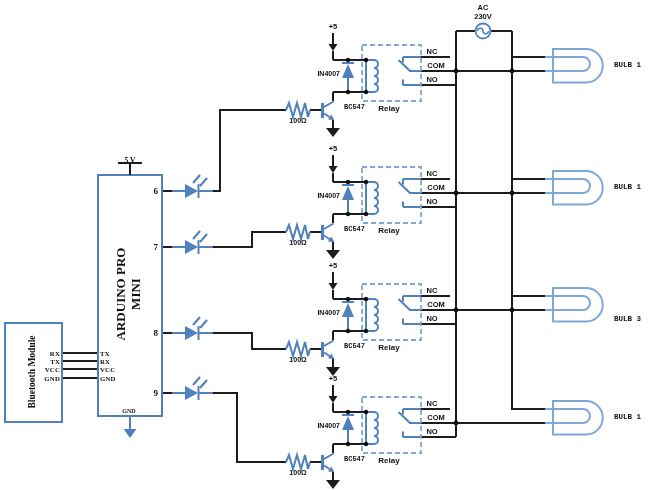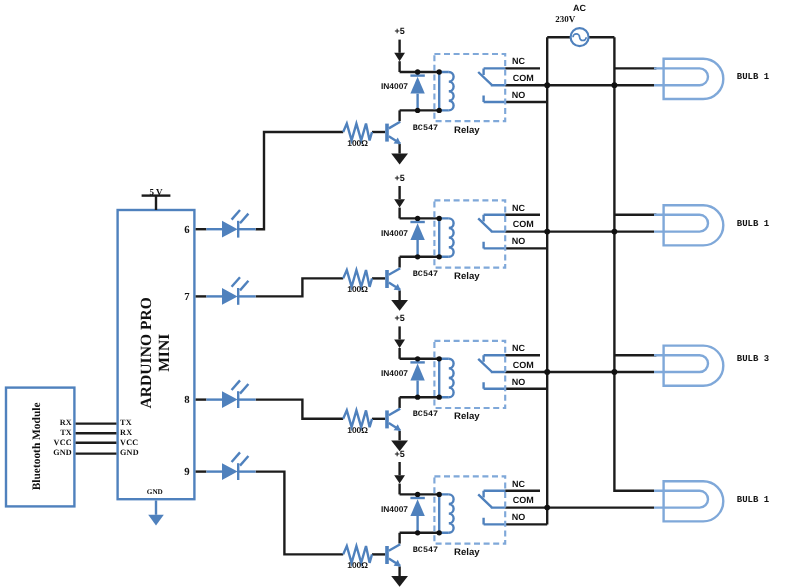--- a/index.html
+++ b/index.html
@@ -162,21 +162,21 @@
         <circle cx="456" cy="193" r="2.4"></circle>
       <circle cx="456" cy="310" r="2.4"></circle>
         <circle cx="456" cy="423" r="2.4"></circle>
       <circle cx="512" cy="71" r="2.4"></circle>
         <circle cx="512" cy="193" r="2.4"></circle>
       <circle cx="512" cy="310" r="2.4"></circle>
     </g>
   </svg>
 
   <span class="lbl c sans75" style="left:483px;top:7px;">AC</span>
-  <span class="lbl c sans75" style="left:471px;top:16px;font-family:Liberation Serif, serif;">230V</span>
+  <span class="lbl c sans75" style="left:483px;top:16px;">230V</span>
 
   <span class="vtext" style="left:129px;top:294px;width:110px;font-size:13px;">ARDUINO PRO MINI</span>
   <span class="lbl c serif sans75" style="left:130px;top:160px;font-family:Liberation Serif, serif;">5 V</span>
   <span class="lbl c serif" style="left:129px;top:411px;font-size:6px;">GND</span>
   <span class="lbl r pinnum" style="left:158px;top:191px;">6</span>
   <span class="lbl r pinnum" style="left:158px;top:247px;">7</span>
   <span class="lbl r pinnum" style="left:158px;top:333px;">8</span>
   <span class="lbl r pinnum" style="left:158px;top:393px;">9</span>
   <span class="lbl l pinlbl" style="left:100px;top:353px;">TX</span>
   <span class="lbl l pinlbl" style="left:100px;top:361px;">RX</span>
@@ -220,15 +220,15 @@
   <span class="lbl r sans7" style="left:340px;top:425px;">IN4007</span>
   <span class="lbl l sans7" style="left:344px;top:459px;">BC547</span>
   <span class="lbl c sans7" style="left:298px;top:472px;">100Ω</span>
   <span class="lbl c sans8" style="left:389px;top:460px;">Relay</span>
   <span class="lbl c sans75" style="left:432px;top:403px;">NC</span>
   <span class="lbl c sans75" style="left:436px;top:417px;">COM</span>
   <span class="lbl c sans75" style="left:432px;top:431px;">NO</span>
 
   <span class="lbl l sans75" style="left:614px;top:65px;">BULB 1</span>
   <span class="lbl l sans75" style="left:614px;top:187px;">BULB 1</span>
-  <span class="lbl l sans75" style="left:614px;top:300px;">BULB 3</span>
+  <span class="lbl l sans75" style="left:614px;top:319px;">BULB 3</span>
   <span class="lbl l sans75" style="left:614px;top:417px;">BULB 1</span>
 </div>
 
 </body></html>

